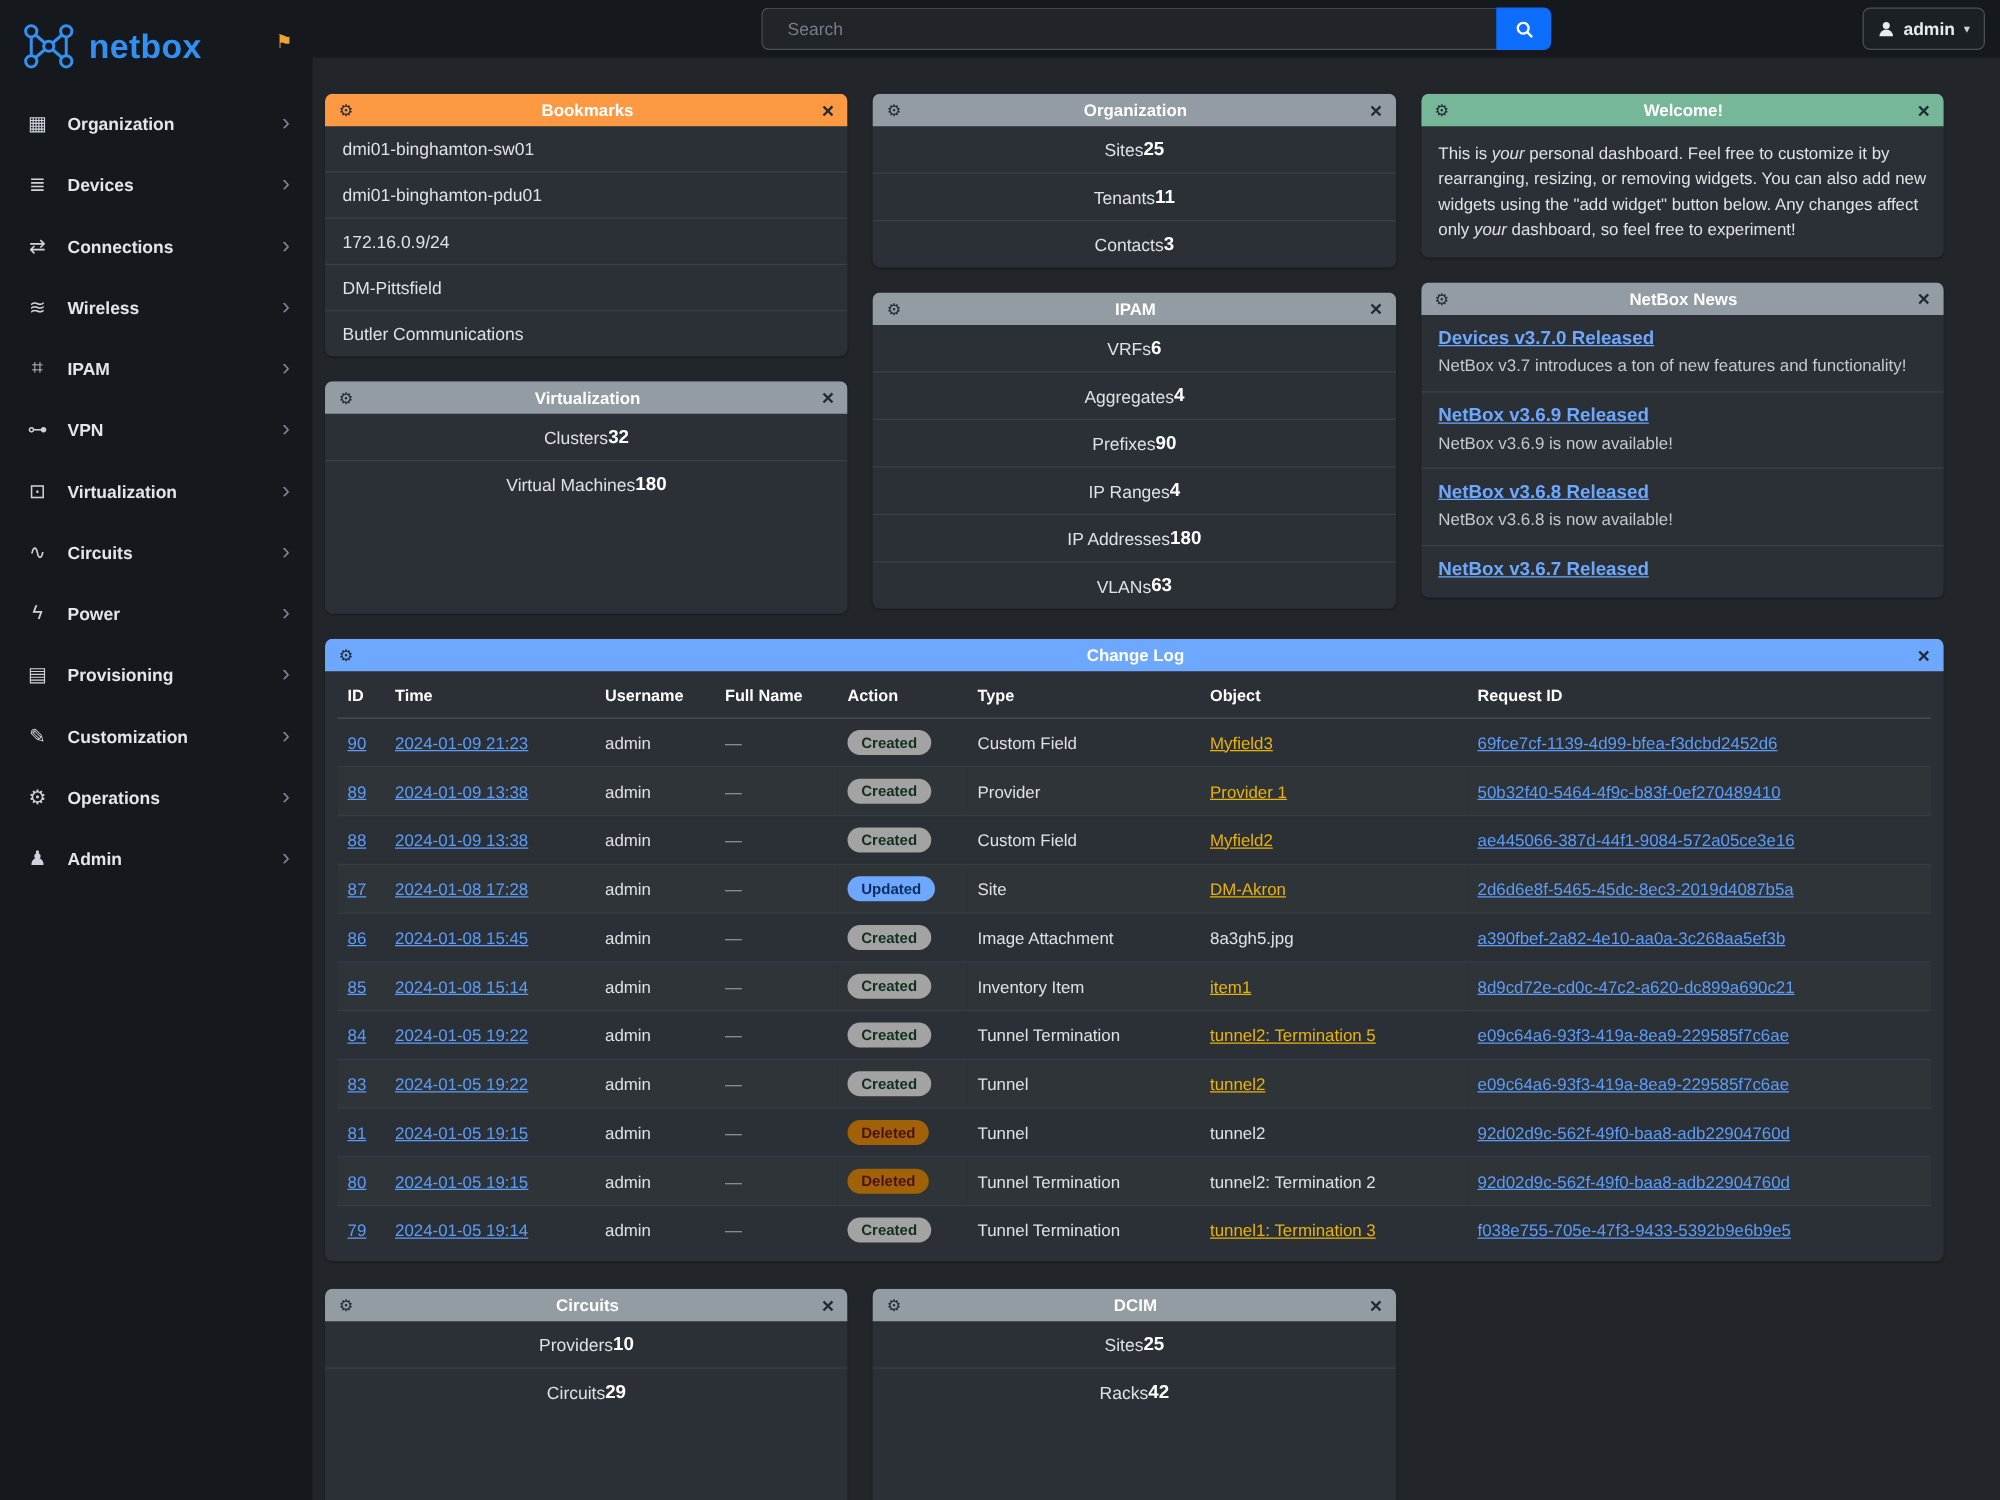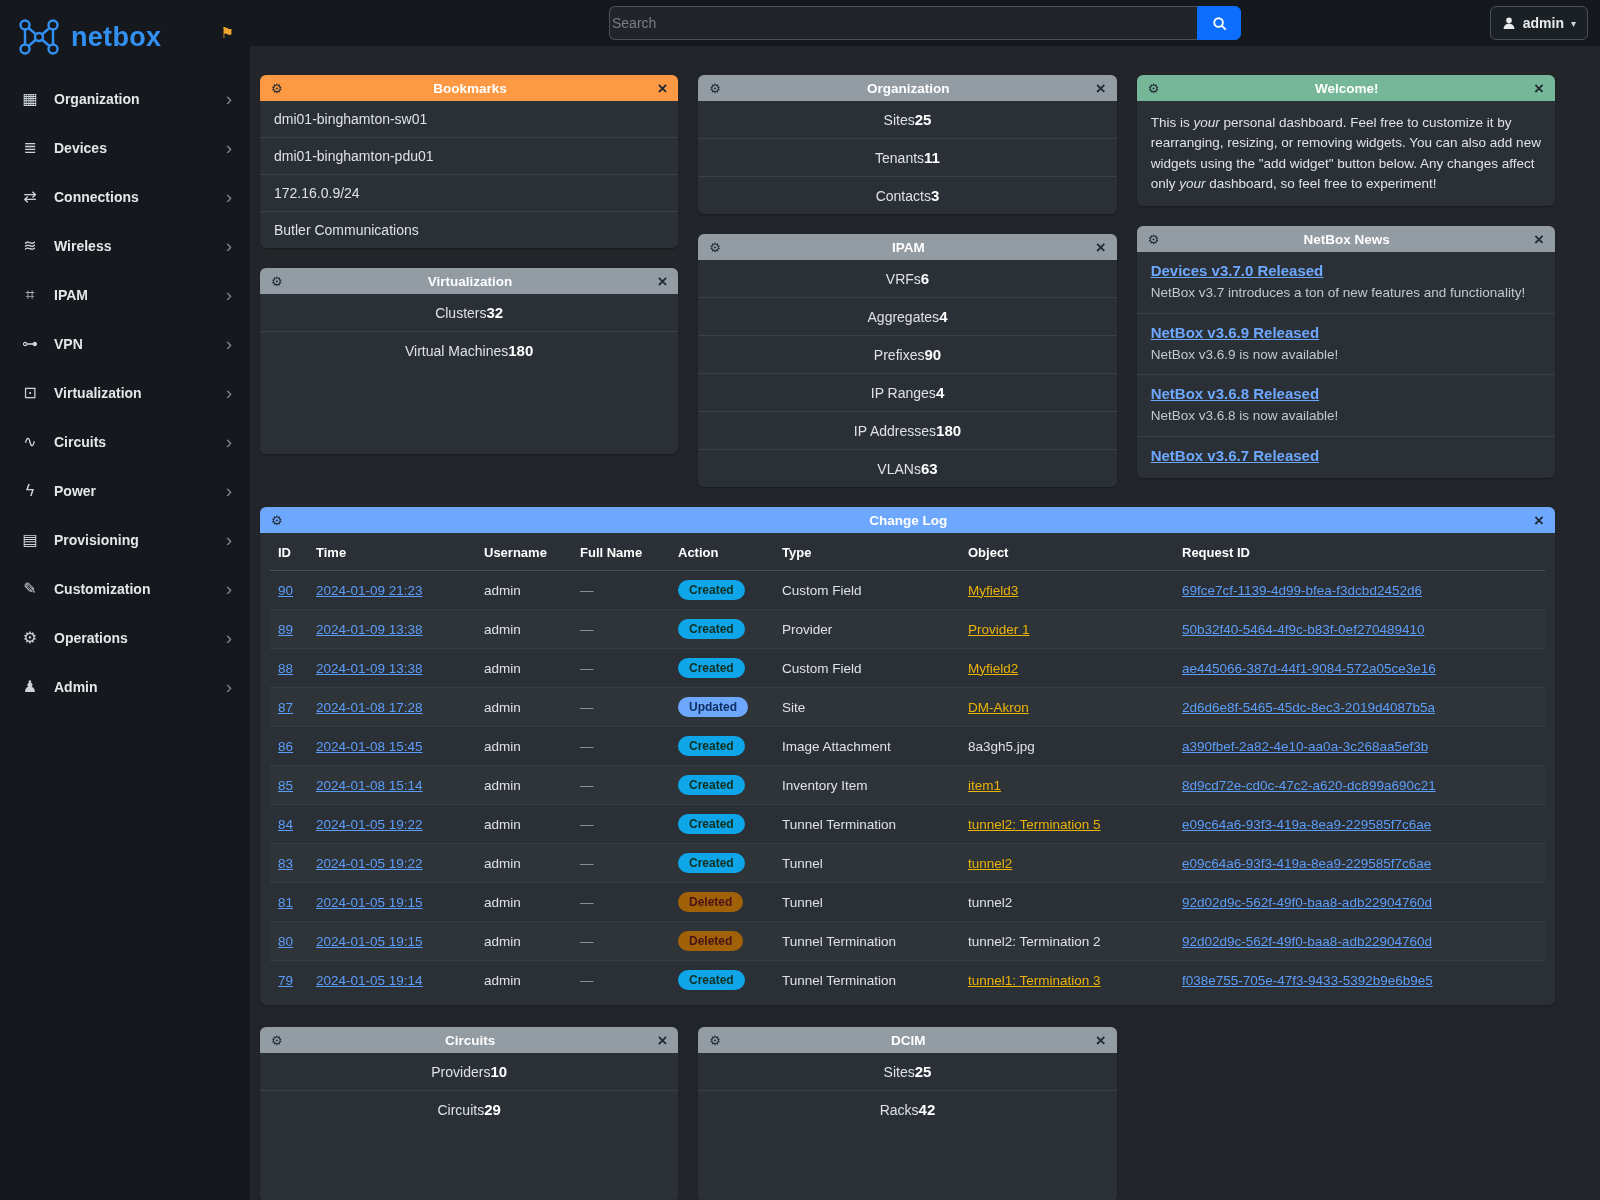--- a/index.html
+++ b/index.html
@@ -13,21 +13,21 @@
   .pin{position:absolute;right:16px;top:24px;color:#f0a431;font-size:15px;cursor:pointer}
   .nav-item{display:flex;align-items:center;height:49px;padding:0 18px 0 20px;gap:14px;cursor:pointer}
   .nav-icon{width:20px;font-size:16px;color:#cdd3d8;text-align:center}
   .nav-label{flex:1;font-size:14px;font-weight:600;color:#e3e7ea}
   .nav-chevron{color:#7d858d;font-size:19px;line-height:1}
 
   
   .main{flex:1;display:flex;flex-direction:column;min-width:0}
   .topbar{position:relative;height:46px;background:#15191d;display:flex;align-items:center;padding:0 12px;flex:none}
   .search-group{position:absolute;left:50%;transform:translateX(-50%);display:flex;width:632px;height:34px}
-  .search-input{flex:1;background:#212529;border:1px solid #4a5258;border-right:none;border-radius:6px 0 0 6px;padding:0 2px;color:#8b5cf6;font-size:14px;outline:none}
+  .search-input{flex:1;background:#212529;border:1px solid #4a5258;border-right:none;border-radius:6px 0 0 6px;padding:0 20px;color:#8b5cf6;font-size:14px;outline:none}
   .search-input::placeholder{color:#767e86}
   .search-button{width:44px;background:#0d6efd;border:1px solid #0d6efd;border-radius:0 6px 6px 0;display:flex;align-items:center;justify-content:center;cursor:pointer}
   .user-menu{margin-left:auto;display:flex;align-items:center;gap:7px;height:34px;padding:0 11px;border:1px solid #4a5258;border-radius:6px;background:#1b2024;cursor:pointer}
   .user-name{font-size:14px;font-weight:600;color:#e8ecef}
   .caret{font-size:10px;color:#cfd4d9}
 
   
   .dashboard{flex:1;padding:29px 45px 0 10px;overflow:hidden}
   .dash-grid{display:grid;grid-template-columns:1fr 1fr 1fr;gap:20px}
   .col{display:flex;flex-direction:column;gap:20px;min-width:0}
@@ -61,21 +61,21 @@
   .cl-body{padding:2px 10px 6px}
   .cl-table{width:100%;border-collapse:collapse;font-size:13.5px}
   .cl-table th{text-align:left;padding:10px 8px;font-size:13px;color:#fff;border-bottom:1px solid #4a5057}
   .cl-table td{padding:9px 8px;border-top:1px solid #373d44;vertical-align:middle}
   .cl-table tbody tr:first-child td{border-top:none}
   .cl-table tbody tr:nth-child(even){background:rgba(255,255,255,.02)}
   .lnk{color:#5c9dfa;text-decoration:underline;cursor:pointer}
   .obj[data-link="true"]{color:#eab308;text-decoration:underline;cursor:pointer}
   .muted{color:#949ba2}
   .badge{display:inline-block;padding:4px 11px;border-radius:10px;font-size:12px;font-weight:700;line-height:1}
-  .badge[data-action="created"]{background:#0ea5e9;color:#11301f}
+  .badge[data-action="created"]{background:#a3a3a3;color:#11301f}
   .badge[data-action="updated"]{background:#6ea8fe;color:#0c2d5e}
   .badge[data-action="deleted"]{background:#a16207;color:#4a1218}
 
   .bottom-grid{margin-top:22px}
 </style>
 </head>
 <body>
 
 <aside class="sidebar">
   <div class="sidebar-brand">
@@ -197,20 +197,21 @@
         <div class="widget">
           <div class="widget-header hdr-orange">
             <button class="wh-btn"><span>⚙</span></button>
             <span class="wh-title">Bookmarks</span>
             <button class="wh-btn wh-close"><span>×</span></button>
           </div>
           <div>
             <div class="bm-item">dmi01-binghamton-sw01</div>
             <div class="bm-item">dmi01-binghamton-pdu01</div>
             <div class="bm-item">172.16.0.9/24</div>
+            <div class="bm-item">DM-Pittsfield</div>
             <div class="bm-item">Butler Communications</div>
           </div>
         </div>
 
         <div class="widget widget-virtualization">
           <div class="widget-header hdr-gray">
             <button class="wh-btn"><span>⚙</span></button>
             <span class="wh-title">Virtualization</span>
             <button class="wh-btn wh-close"><span>×</span></button>
           </div>

